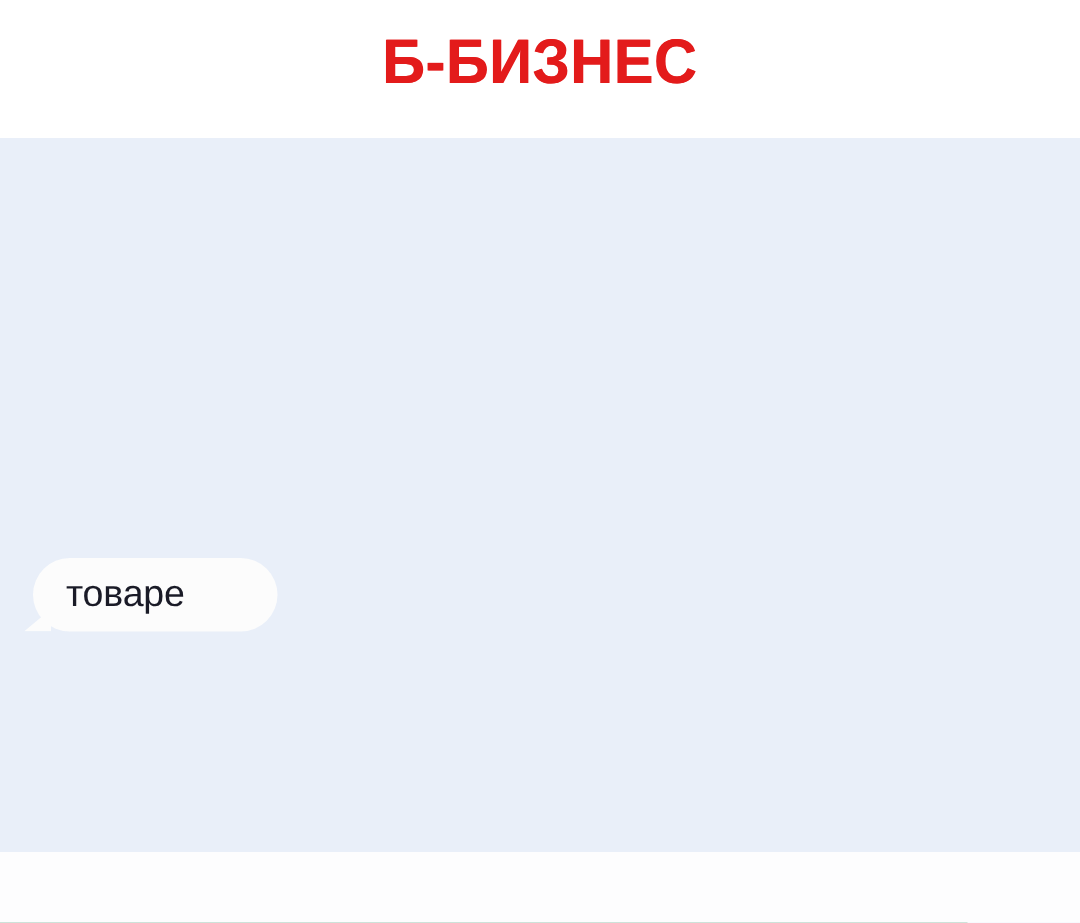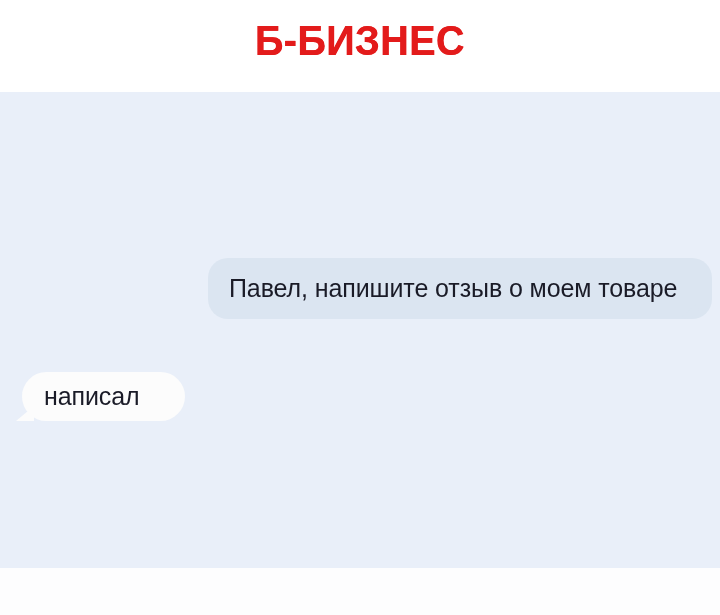--- a/index.html
+++ b/index.html
@@ -155,26 +155,23 @@
 <body>
 
 <div id="meme">
 
   <div class="title-banner">
     <div class="title-text">Б-БИЗНЕС</div>
   </div>
 
   <div class="chat-pane">
 
-    <div class="bubble bubble-out" id="bubble-1">
-      <span class="bubble-text">Павел, напишите отзыв о моем товаре</span>
-    </div>
 
     <div class="bubble bubble-in" id="bubble-2">
-      <span class="bubble-text">написал</span>
+      <span class="bubble-text">товаре</span>
     </div>
 
 
   </div>
 
   <div class="chat-footer"></div>
 
 </div>
 
 </body></html>

